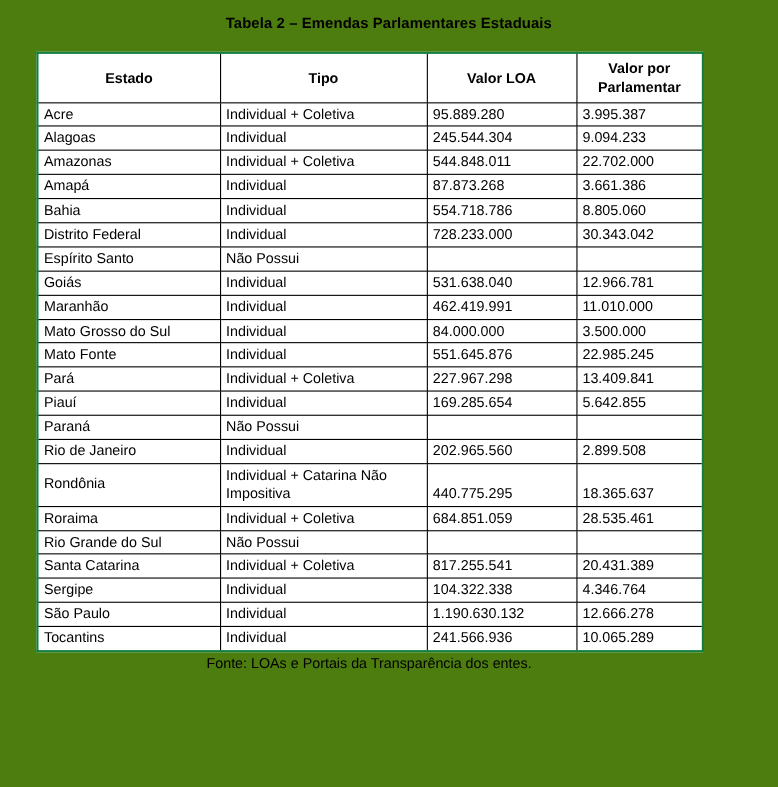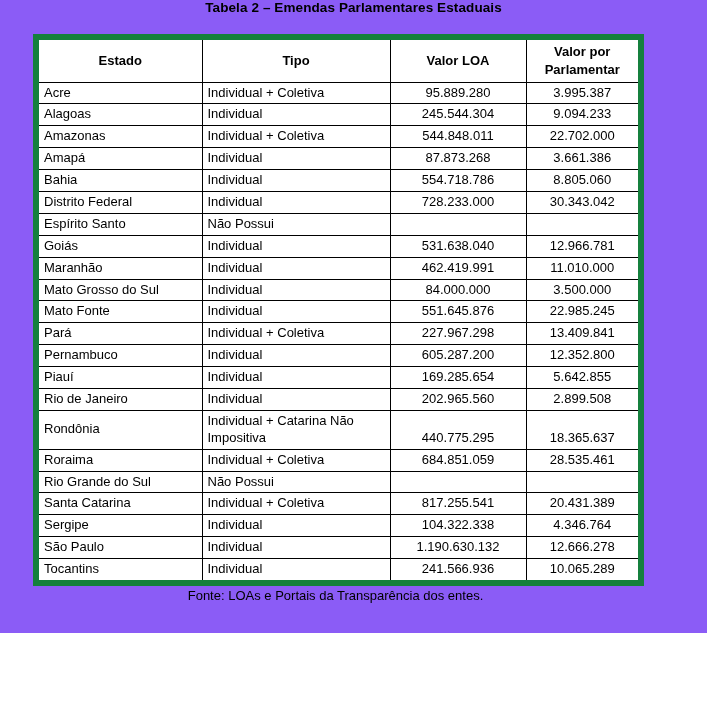--- a/index.html
+++ b/index.html
@@ -4,37 +4,38 @@
 <style>
   html, body { margin: 0; padding: 0; background: #ffffff; }
   body {
     font-family: "Liberation Sans", sans-serif;
     color: #000000;
     -webkit-font-smoothing: antialiased;
   }
   .page {
     position: relative;
     width: 707px;
-    height: 633px;
-    background: #8b5cf6;
+    height: 715px;
+    background: #4d7c0f;
     box-sizing: border-box;
+    padding-top: 13px;
   }
   .title {
     text-align: center;
     font-weight: bold;
     font-size: 13.5px;
     letter-spacing: 0.1px;
     margin: 0 0 19px 0;
   }
   table.main {
     border-collapse: collapse;
     table-layout: fixed;
     width: 605px;
     margin-left: 33px;
-    border: 6px solid #15803d;
+    border: 2px solid #15803d;
     background: #ffffff;
   }
   table.main th, table.main td {
     border: 1px solid #000000;
     font-size: 13px;
     padding: 2px 5px;
     box-sizing: border-box;
     overflow: hidden;
     word-wrap: break-word;
   }
@@ -45,21 +46,21 @@
     height: 45px;
     line-height: 1.35;
   }
   table.main td {
     height: 21px;
     vertical-align: middle;
     line-height: 1.3;
     text-align: left;
   }
   table.main td.num {
-    text-align: center;
+    text-align: left;
     vertical-align: bottom;
   }
   .footer {
     width: 605px;
     margin-left: 33px;
     text-align: center;
     font-size: 13px;
     margin-top: 2px;
   }
 </style>
@@ -152,30 +153,30 @@
           <td class="num">551.645.876</td>
           <td class="num">22.985.245</td>
         </tr>
         <tr>
           <td>Pará</td>
           <td>Individual + Coletiva</td>
           <td class="num">227.967.298</td>
           <td class="num">13.409.841</td>
         </tr>
         <tr>
-          <td>Pernambuco</td>
-          <td>Individual</td>
-          <td class="num">605.287.200</td>
-          <td class="num">12.352.800</td>
-        </tr>
-        <tr>
           <td>Piauí</td>
           <td>Individual</td>
           <td class="num">169.285.654</td>
           <td class="num">5.642.855</td>
+        </tr>
+        <tr>
+          <td>Paraná</td>
+          <td>Não Possui</td>
+          <td class="num"></td>
+          <td class="num"></td>
         </tr>
         <tr>
           <td>Rio de Janeiro</td>
           <td>Individual</td>
           <td class="num">202.965.560</td>
           <td class="num">2.899.508</td>
         </tr>
         <tr>
           <td>Rondônia</td>
           <td>Individual + Catarina Não Impositiva</td>

